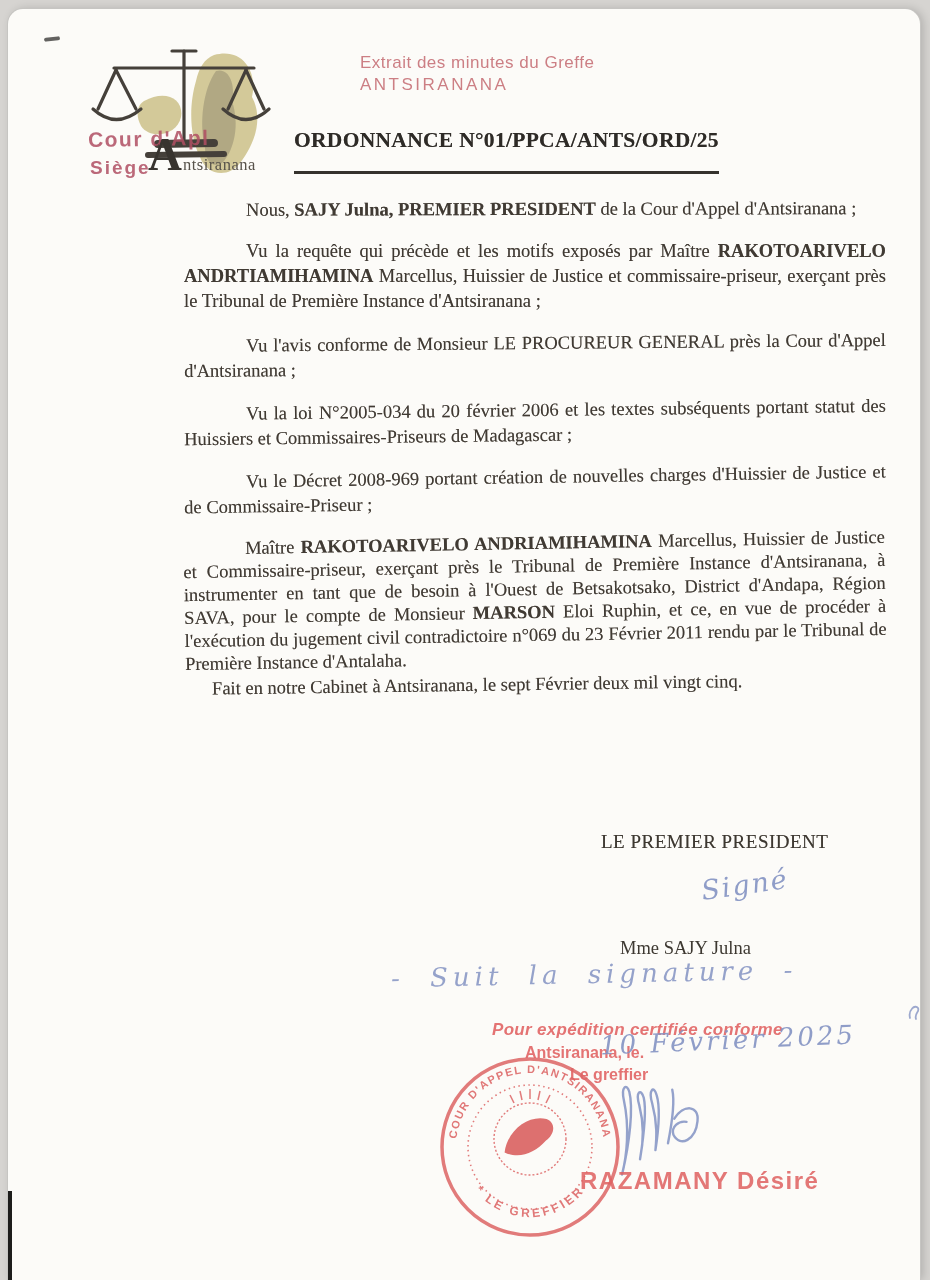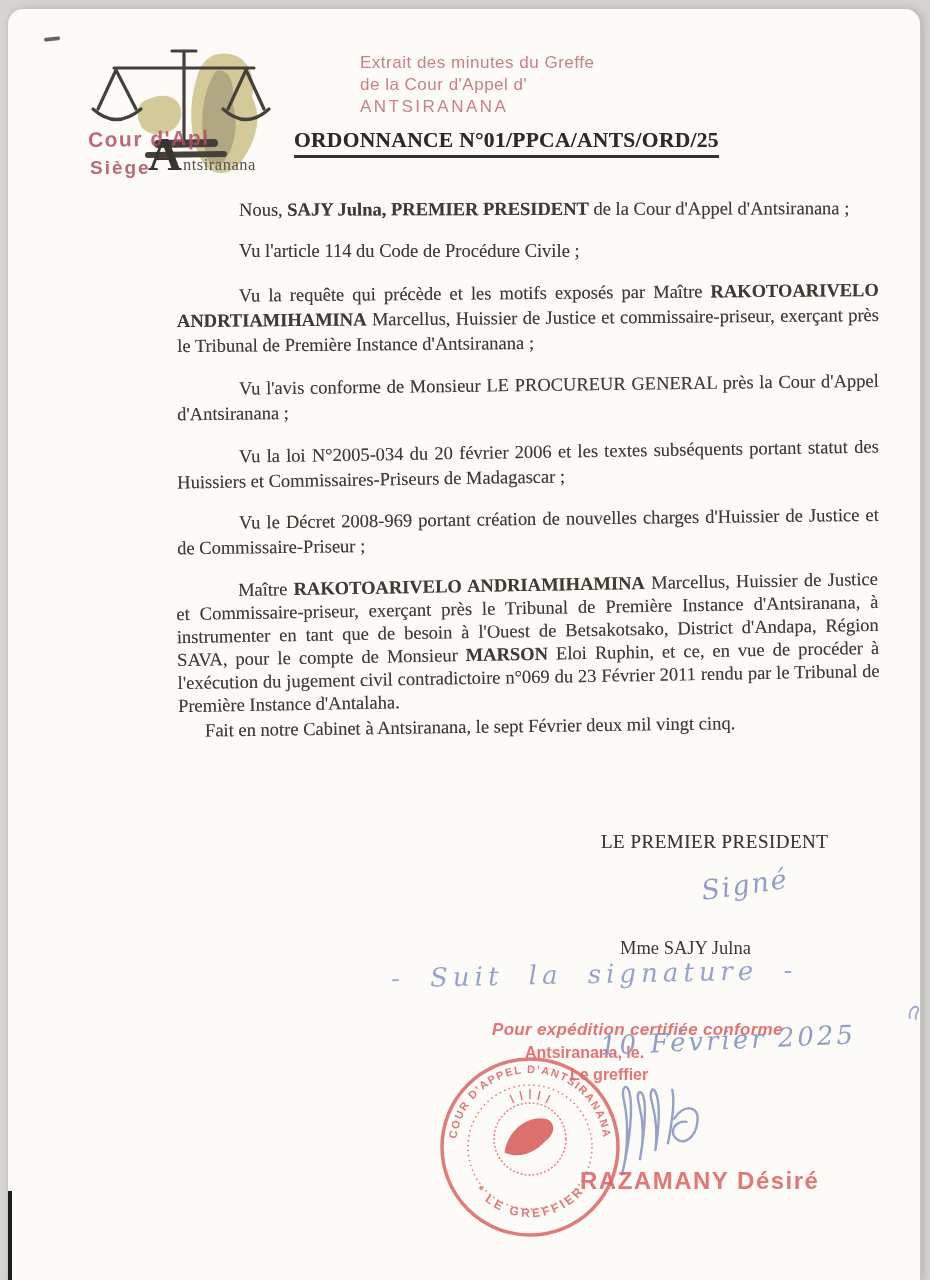--- a/index.html
+++ b/index.html
@@ -15,24 +15,24 @@
   .logo-line2{position:absolute;left:4px;top:114px;font-family:"Liberation Sans",sans-serif;
     font-weight:bold;font-size:19px;color:#b04f63;letter-spacing:2px;opacity:.85;}
   .logo-bigA{position:absolute;left:62px;top:88px;font-family:"Liberation Serif",serif;
     font-weight:bold;font-size:47px;color:#38342f;line-height:1;}
   .logo-city{position:absolute;left:97px;top:112px;font-size:16.5px;color:#57524a;letter-spacing:.5px;}
   .greffe-stamp{position:absolute;left:352px;top:43px;width:362px;
     font-family:"Liberation Sans",sans-serif;font-size:17px;line-height:22px;
     color:#c2646b;opacity:.82;letter-spacing:.5px;}
   .greffe-stamp div:last-child{letter-spacing:2.5px;}
   .title{position:absolute;left:286px;top:119px;font-size:21.5px;font-weight:bold;
-    color:#2e2b27;letter-spacing:.3px;border-bottom:3px solid #35322d;padding-bottom:2px;
+    color:#2e2b27;letter-spacing:.3px;border-bottom:3px solid #35322d;padding-bottom:18px;
     text-shadow:0 0 .6px rgba(46,43,39,.6);}
   
-  .doc-body{position:absolute;left:169px;top:188px;width:702px;font-size:18.5px;
+  .doc-body{position:absolute;left:176px;top:188px;width:702px;font-size:18.5px;
     line-height:25px;color:#403a33;text-align:justify;
     text-shadow:0 0 .6px rgba(64,58,51,.5);}
   .doc-body p{margin:0 0 17px 0;text-indent:62px;}
   .vu p:nth-child(1){transform:rotate(-0.15deg);}
   .vu p:nth-child(3){transform:rotate(-0.5deg);}
   .vu p:nth-child(4){transform:rotate(-0.7deg);}
   .vu p:nth-child(5){transform:rotate(-0.9deg);}
   .vu p:nth-child(6){transform:rotate(-0.7deg);}
   .doc-body h2{margin:8px 0 24px 0;text-align:center;font-size:20px;font-weight:bold;
     letter-spacing:10px;color:#3a352f;text-indent:0;}
@@ -93,30 +93,28 @@
       </g>
     </svg>
     <span class="logo-line1">Cour d'Apl</span>
     <span class="logo-line2">Siège</span>
     <span class="logo-bigA">A</span>
     <span class="logo-city">ntsiranana</span>
   </div>
 
   <div class="greffe-stamp">
       <div>Extrait des minutes du Greffe</div>
-      <div>de la Cour d'Appel d'</div>
       <div>ANTSIRANANA</div>
     </div>
 
   <div class="title">ORDONNANCE N°01/PPCA/ANTS/ORD/25</div>
 
   <div class="doc-body">
     <div class="vu">
         <p><span>Nous, </span><b>SAJY Julna,</b><span> </span><b>PREMIER PRESIDENT</b><span> de la Cour d'Appel d'Antsiranana ;</span></p>
-        <p><span>Vu l'article 114 du Code de Procédure Civile ;</span></p>
         <p><span>Vu la requête qui précède et les motifs exposés par Maître </span><b>RAKOTOARIVELO ANDRTIAMIHAMINA</b><span> Marcellus, Huissier de Justice et commissaire-priseur, exerçant près le Tribunal de Première Instance d'Antsiranana ;</span></p>
         <p><span>Vu l'avis conforme de Monsieur LE PROCUREUR GENERAL près la Cour d'Appel d'Antsiranana ;</span></p>
         <p><span>Vu la loi N°2005-034 du 20 février 2006 et les textes subséquents portant statut des Huissiers et Commissaires-Priseurs de Madagascar ;</span></p>
         <p><span>Vu le Décret 2008-969 portant création de nouvelles charges d'Huissier de Justice et de Commissaire-Priseur ;</span></p>
       </div>
     <p class="order"><span>Maître </span><b>RAKOTOARIVELO ANDRIAMIHAMINA</b><span> Marcellus, Huissier de Justice et Commissaire-priseur, exerçant près le Tribunal de Première Instance d'Antsiranana, à instrumenter en tant que de besoin  à l'Ouest de Betsakotsako, District d'Andapa, Région SAVA, pour le compte de Monsieur </span><b>MARSON</b><span> Eloi Ruphin, et ce, en vue de procéder à l'exécution du jugement civil contradictoire n°069 du 23 Février 2011 rendu par le Tribunal de Première Instance d'Antalaha.</span></p>
     <p class="fait">Fait en notre Cabinet à Antsiranana, le sept Février deux mil vingt cinq.</p>
   </div>
 
   <div class="president-label">LE PREMIER PRESIDENT</div>

